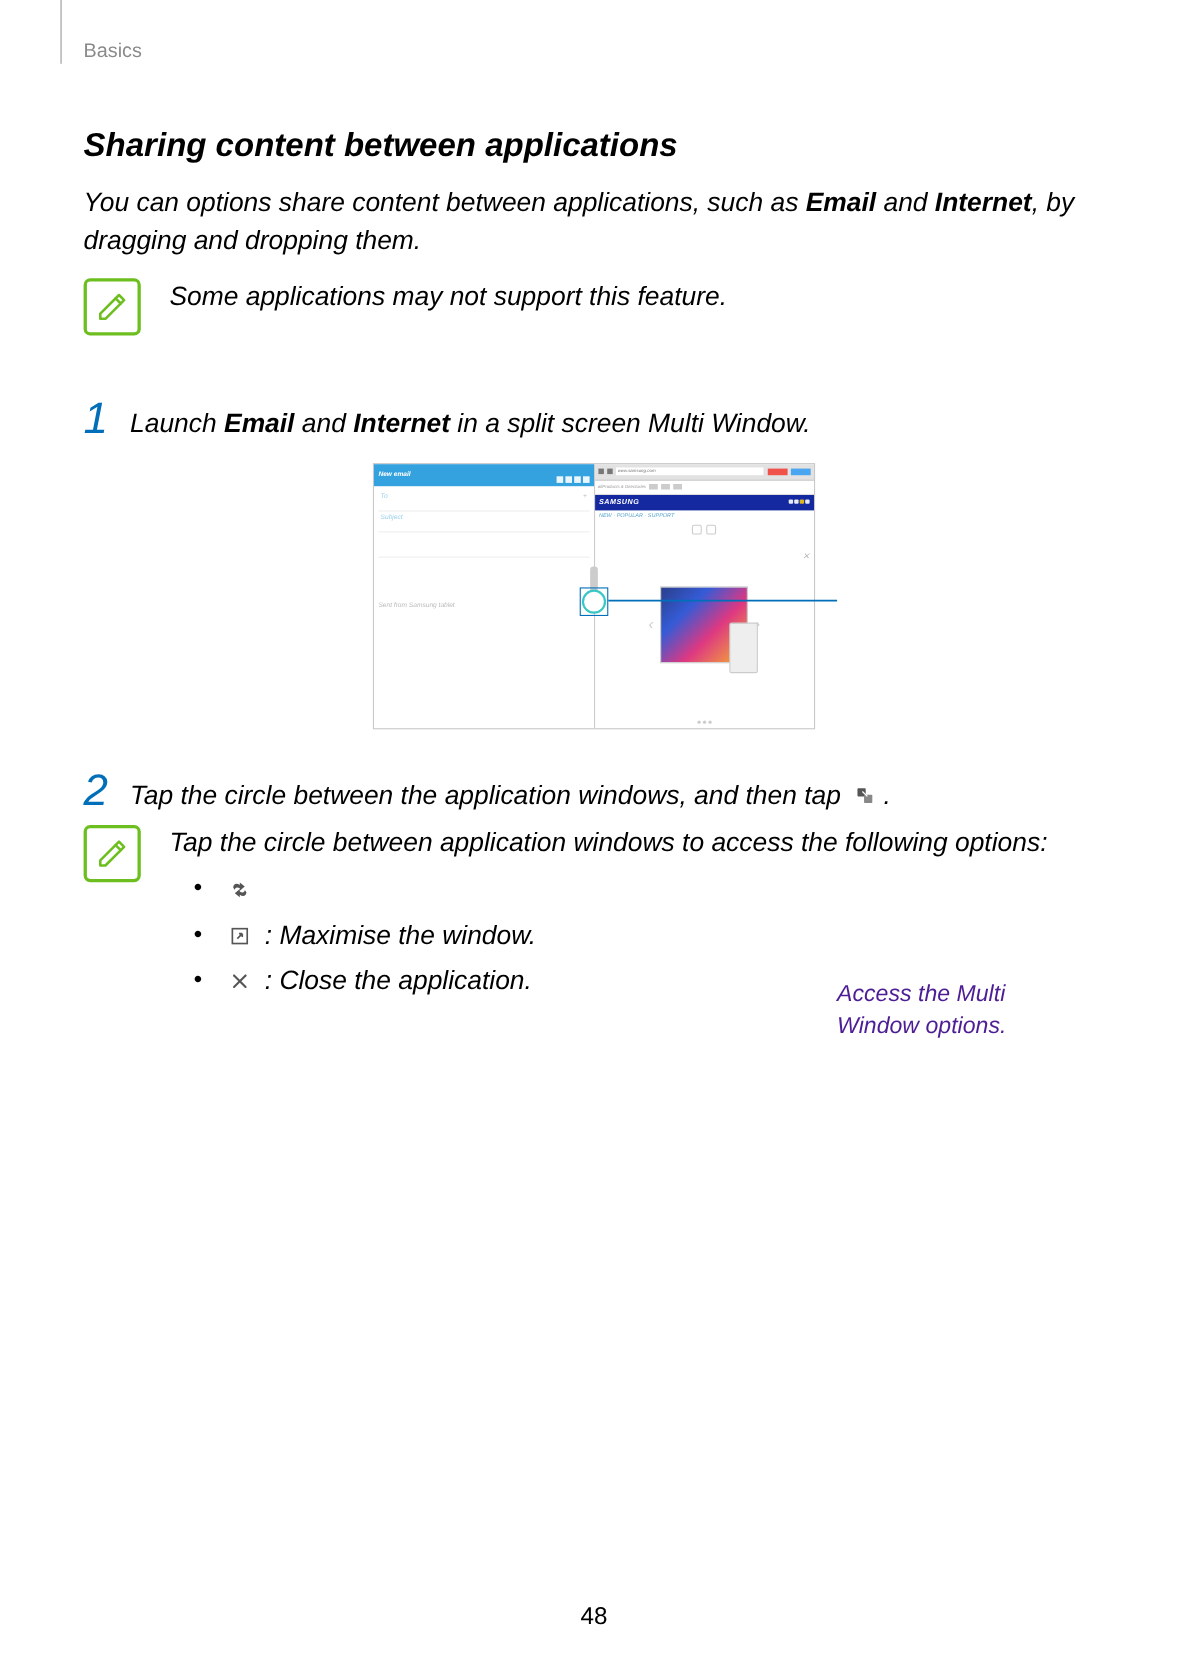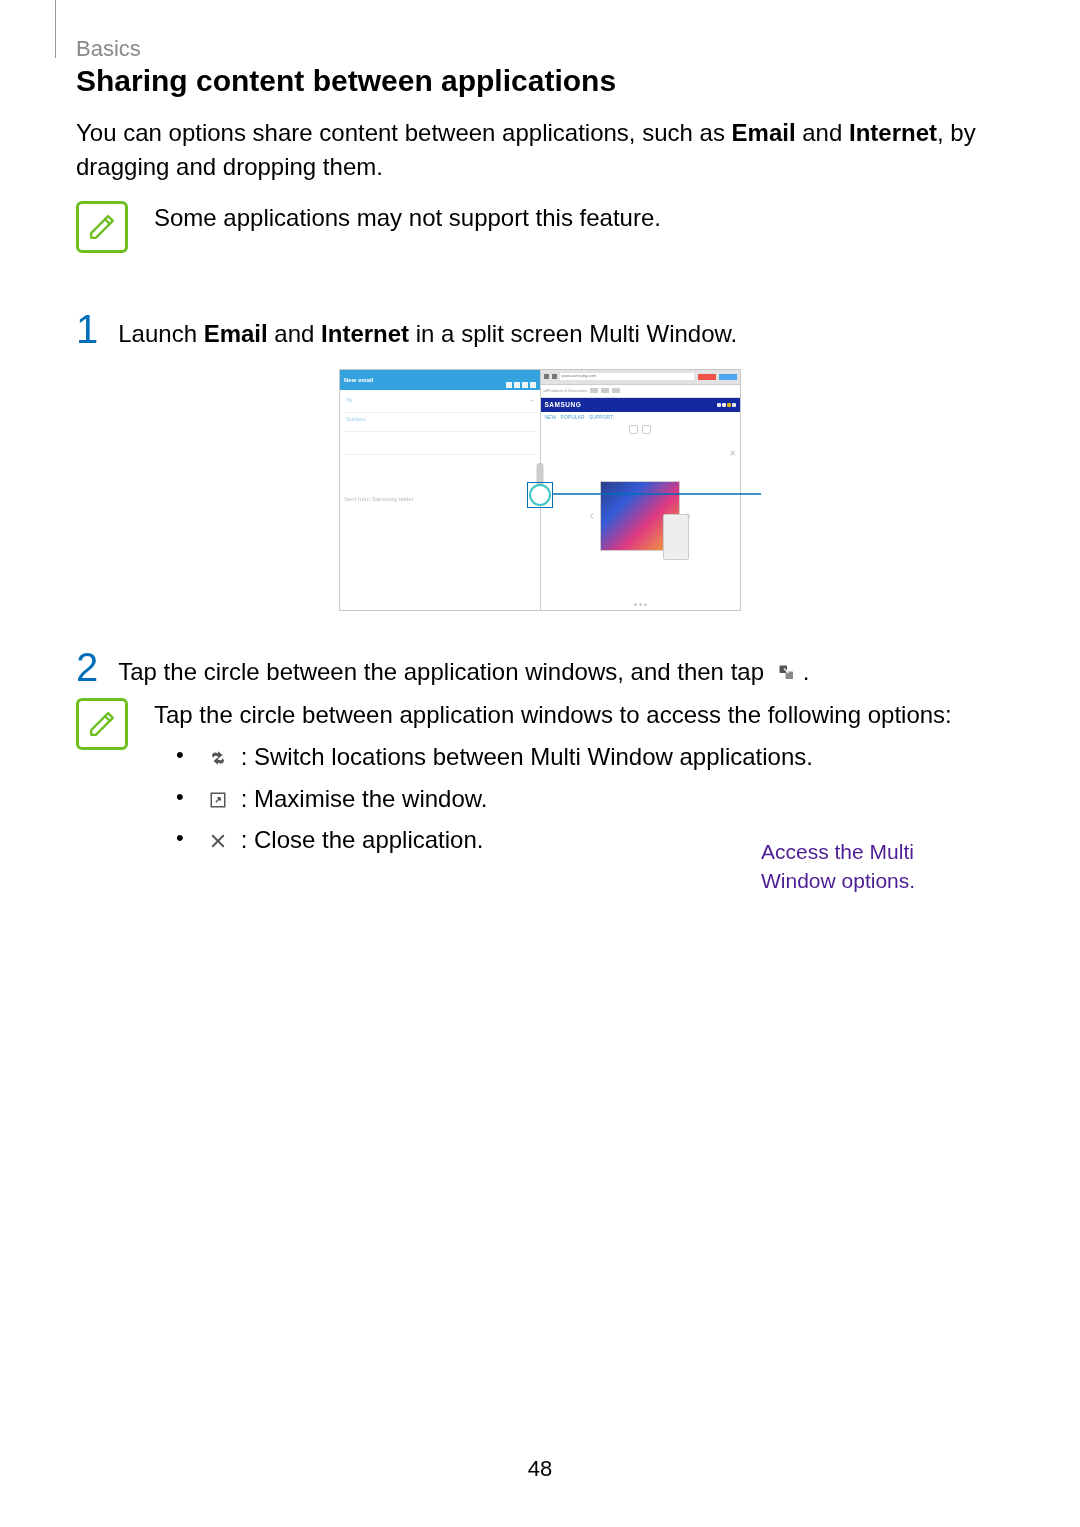--- a/index.html
+++ b/index.html
@@ -20,24 +20,25 @@
     left: 55px;
     width: 1px;
     height: 58px;
     background: #999;
   }
   .breadcrumb {
     position: absolute;
     top: 34px;
     left: 76px;
     color: #8a8a8a;
-    font-size: 22px;
+    font-size: 18px;
   }
   .content {
-    padding: 60px 76px 0 76px;
+    padding: 112px 76px 0 76px;
+    font-style: italic;
   }
   h2.section-title {
     font-size: 30px;
     font-weight: 700;
     margin: 0 0 14px 0;
   }
   .intro {
     margin: 0 0 18px 0;
   }
   .intro b, p b, .step-text b {
@@ -421,21 +422,21 @@
       <div>Tap the circle between application windows to access the following options:</div>
       <ul class="options-list">
         <li>
           <span class="inline-icon">
             <svg viewBox="0 0 24 24">
                 <g fill="#555">
                   <path d="M4 9 C4 5 8 3 12 6 L12 3 L18 8 L12 13 L12 10 C9 8 6 9 6 12 Z"></path>
                   <path d="M20 15 C20 19 16 21 12 18 L12 21 L6 16 L12 11 L12 14 C15 16 18 15 18 12 Z"></path>
                 </g>
               </svg>
-          </span><span> : Switch locations between Multi Window applications.</span>
+          </span>
         </li>
         <li>
           <span class="inline-icon">
             <svg viewBox="0 0 24 24">
                 <g fill="none" stroke="#555" stroke-width="2">
                   <rect x="3" y="3" width="18" height="18"></rect>
                   <path d="M9 15 L15 9 M15 9 L11 9 M15 9 L15 13"></path>
                 </g>
               </svg>
           </span><span> : Maximise the window.</span>

